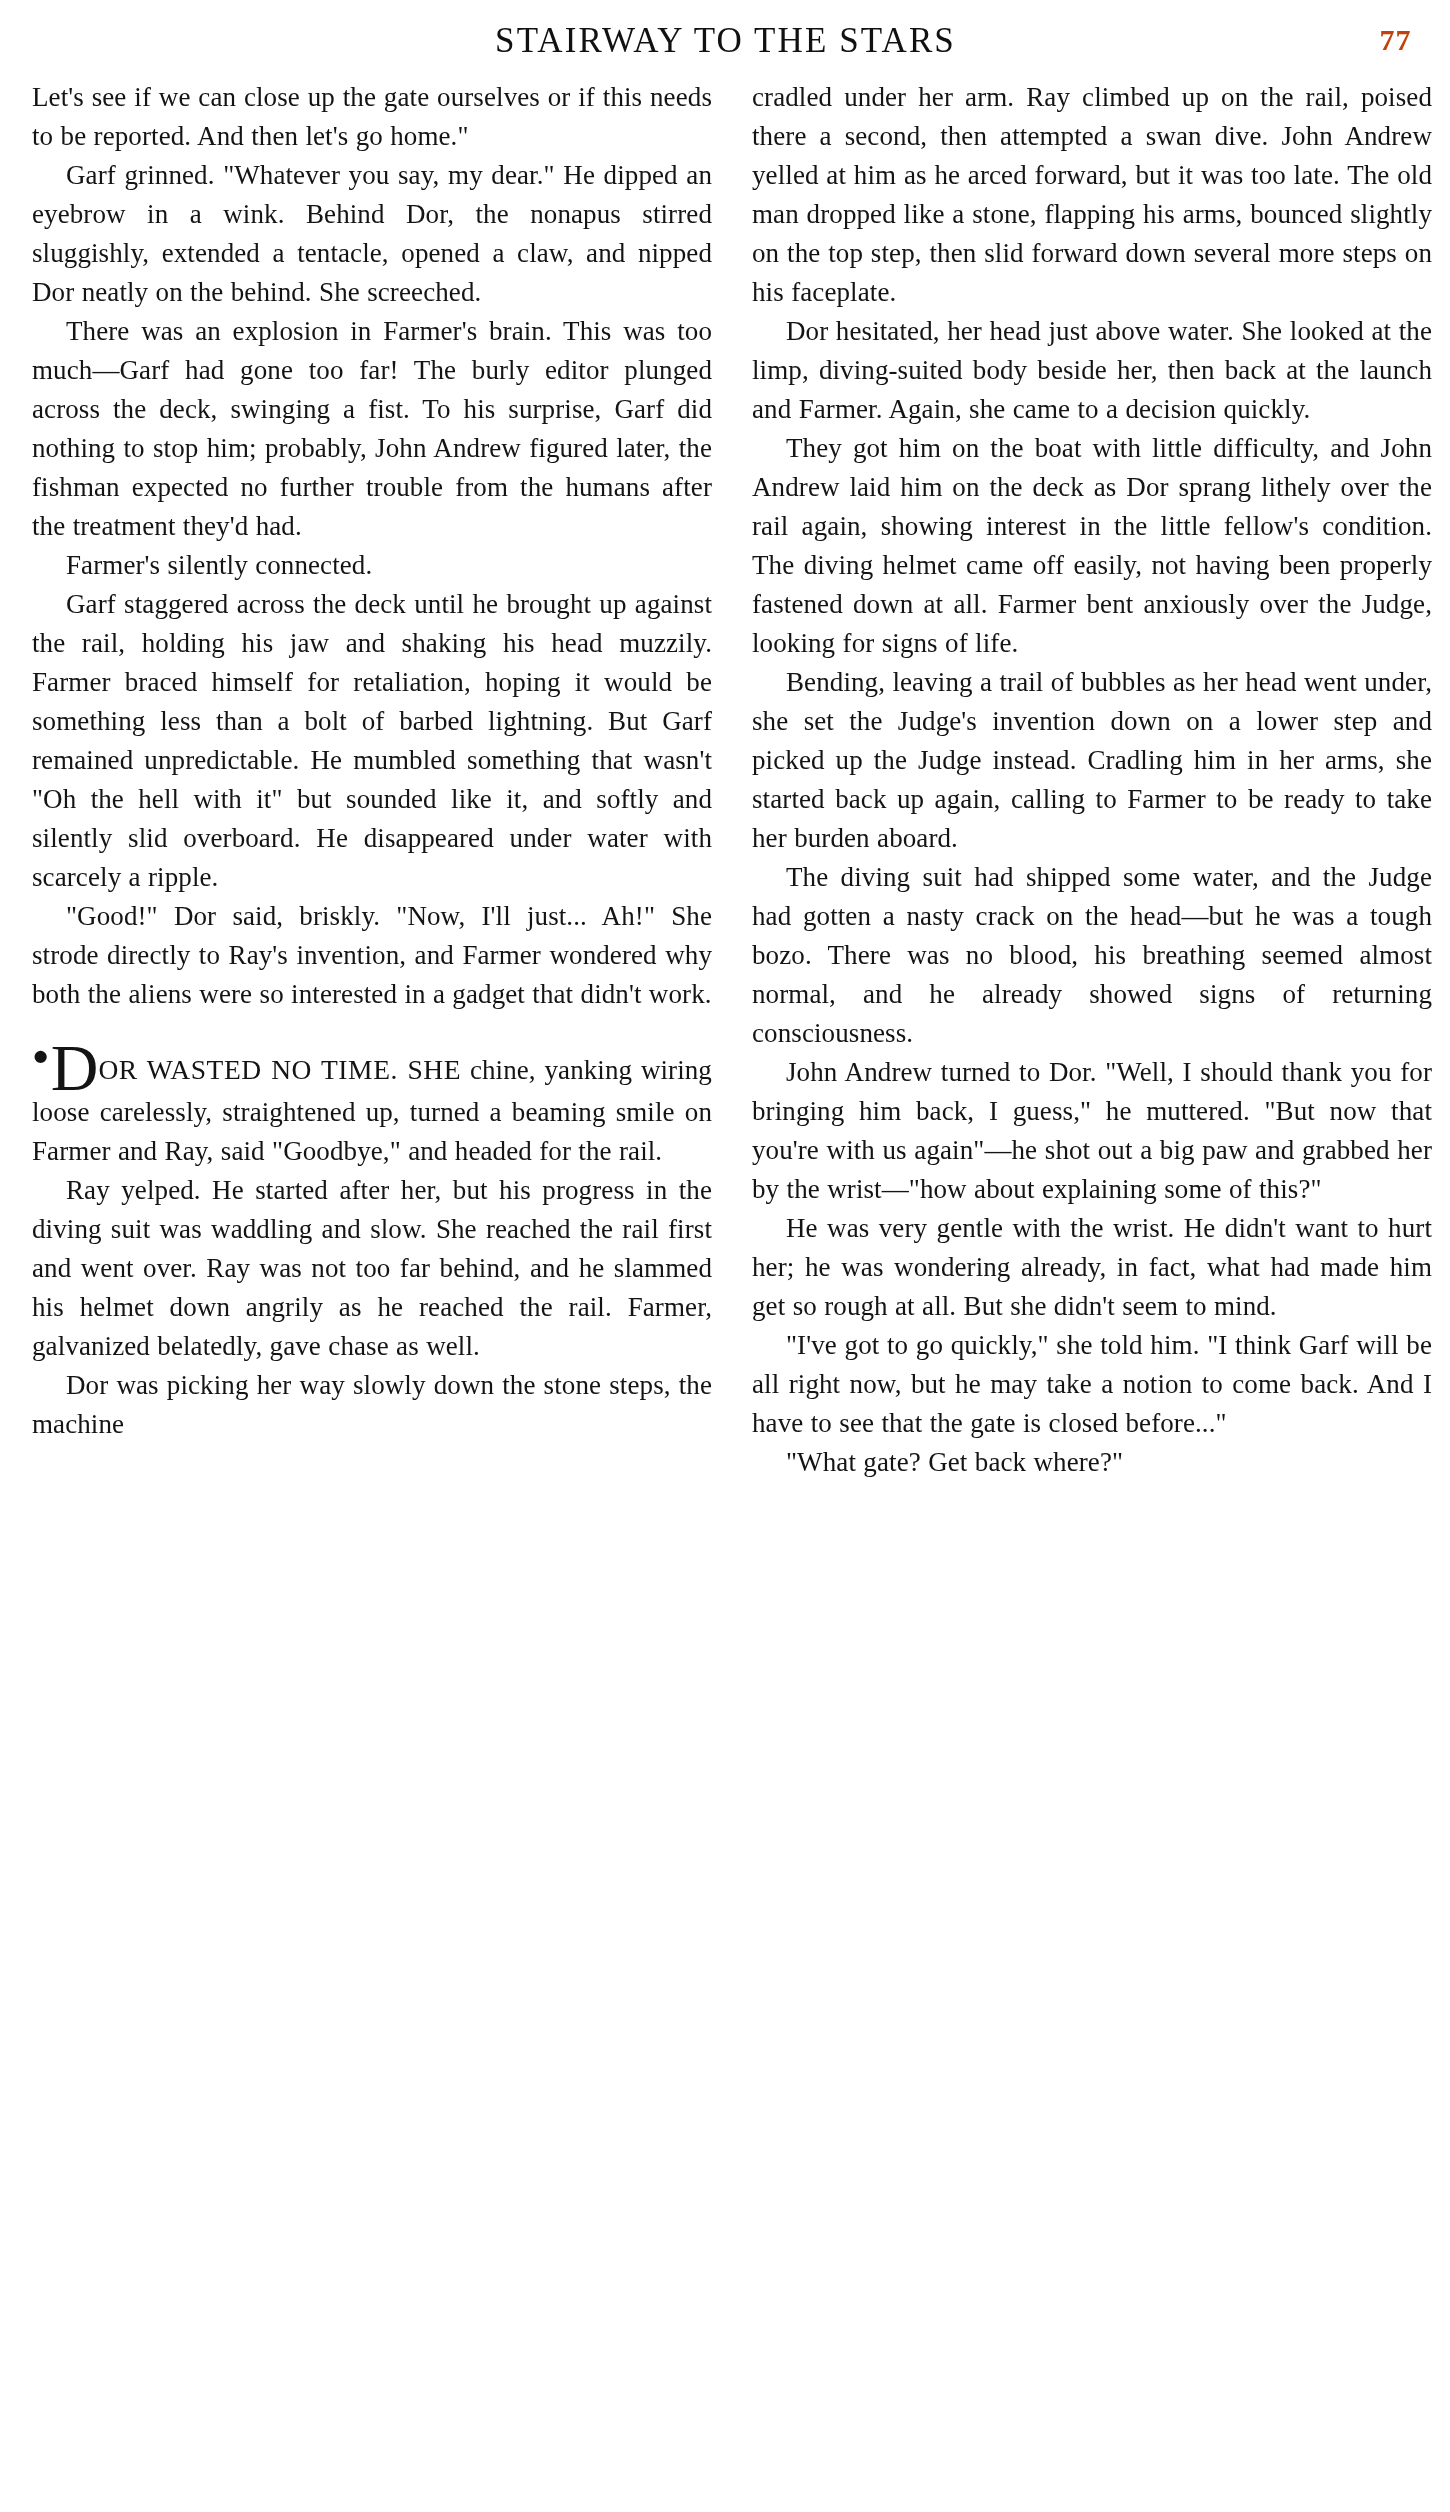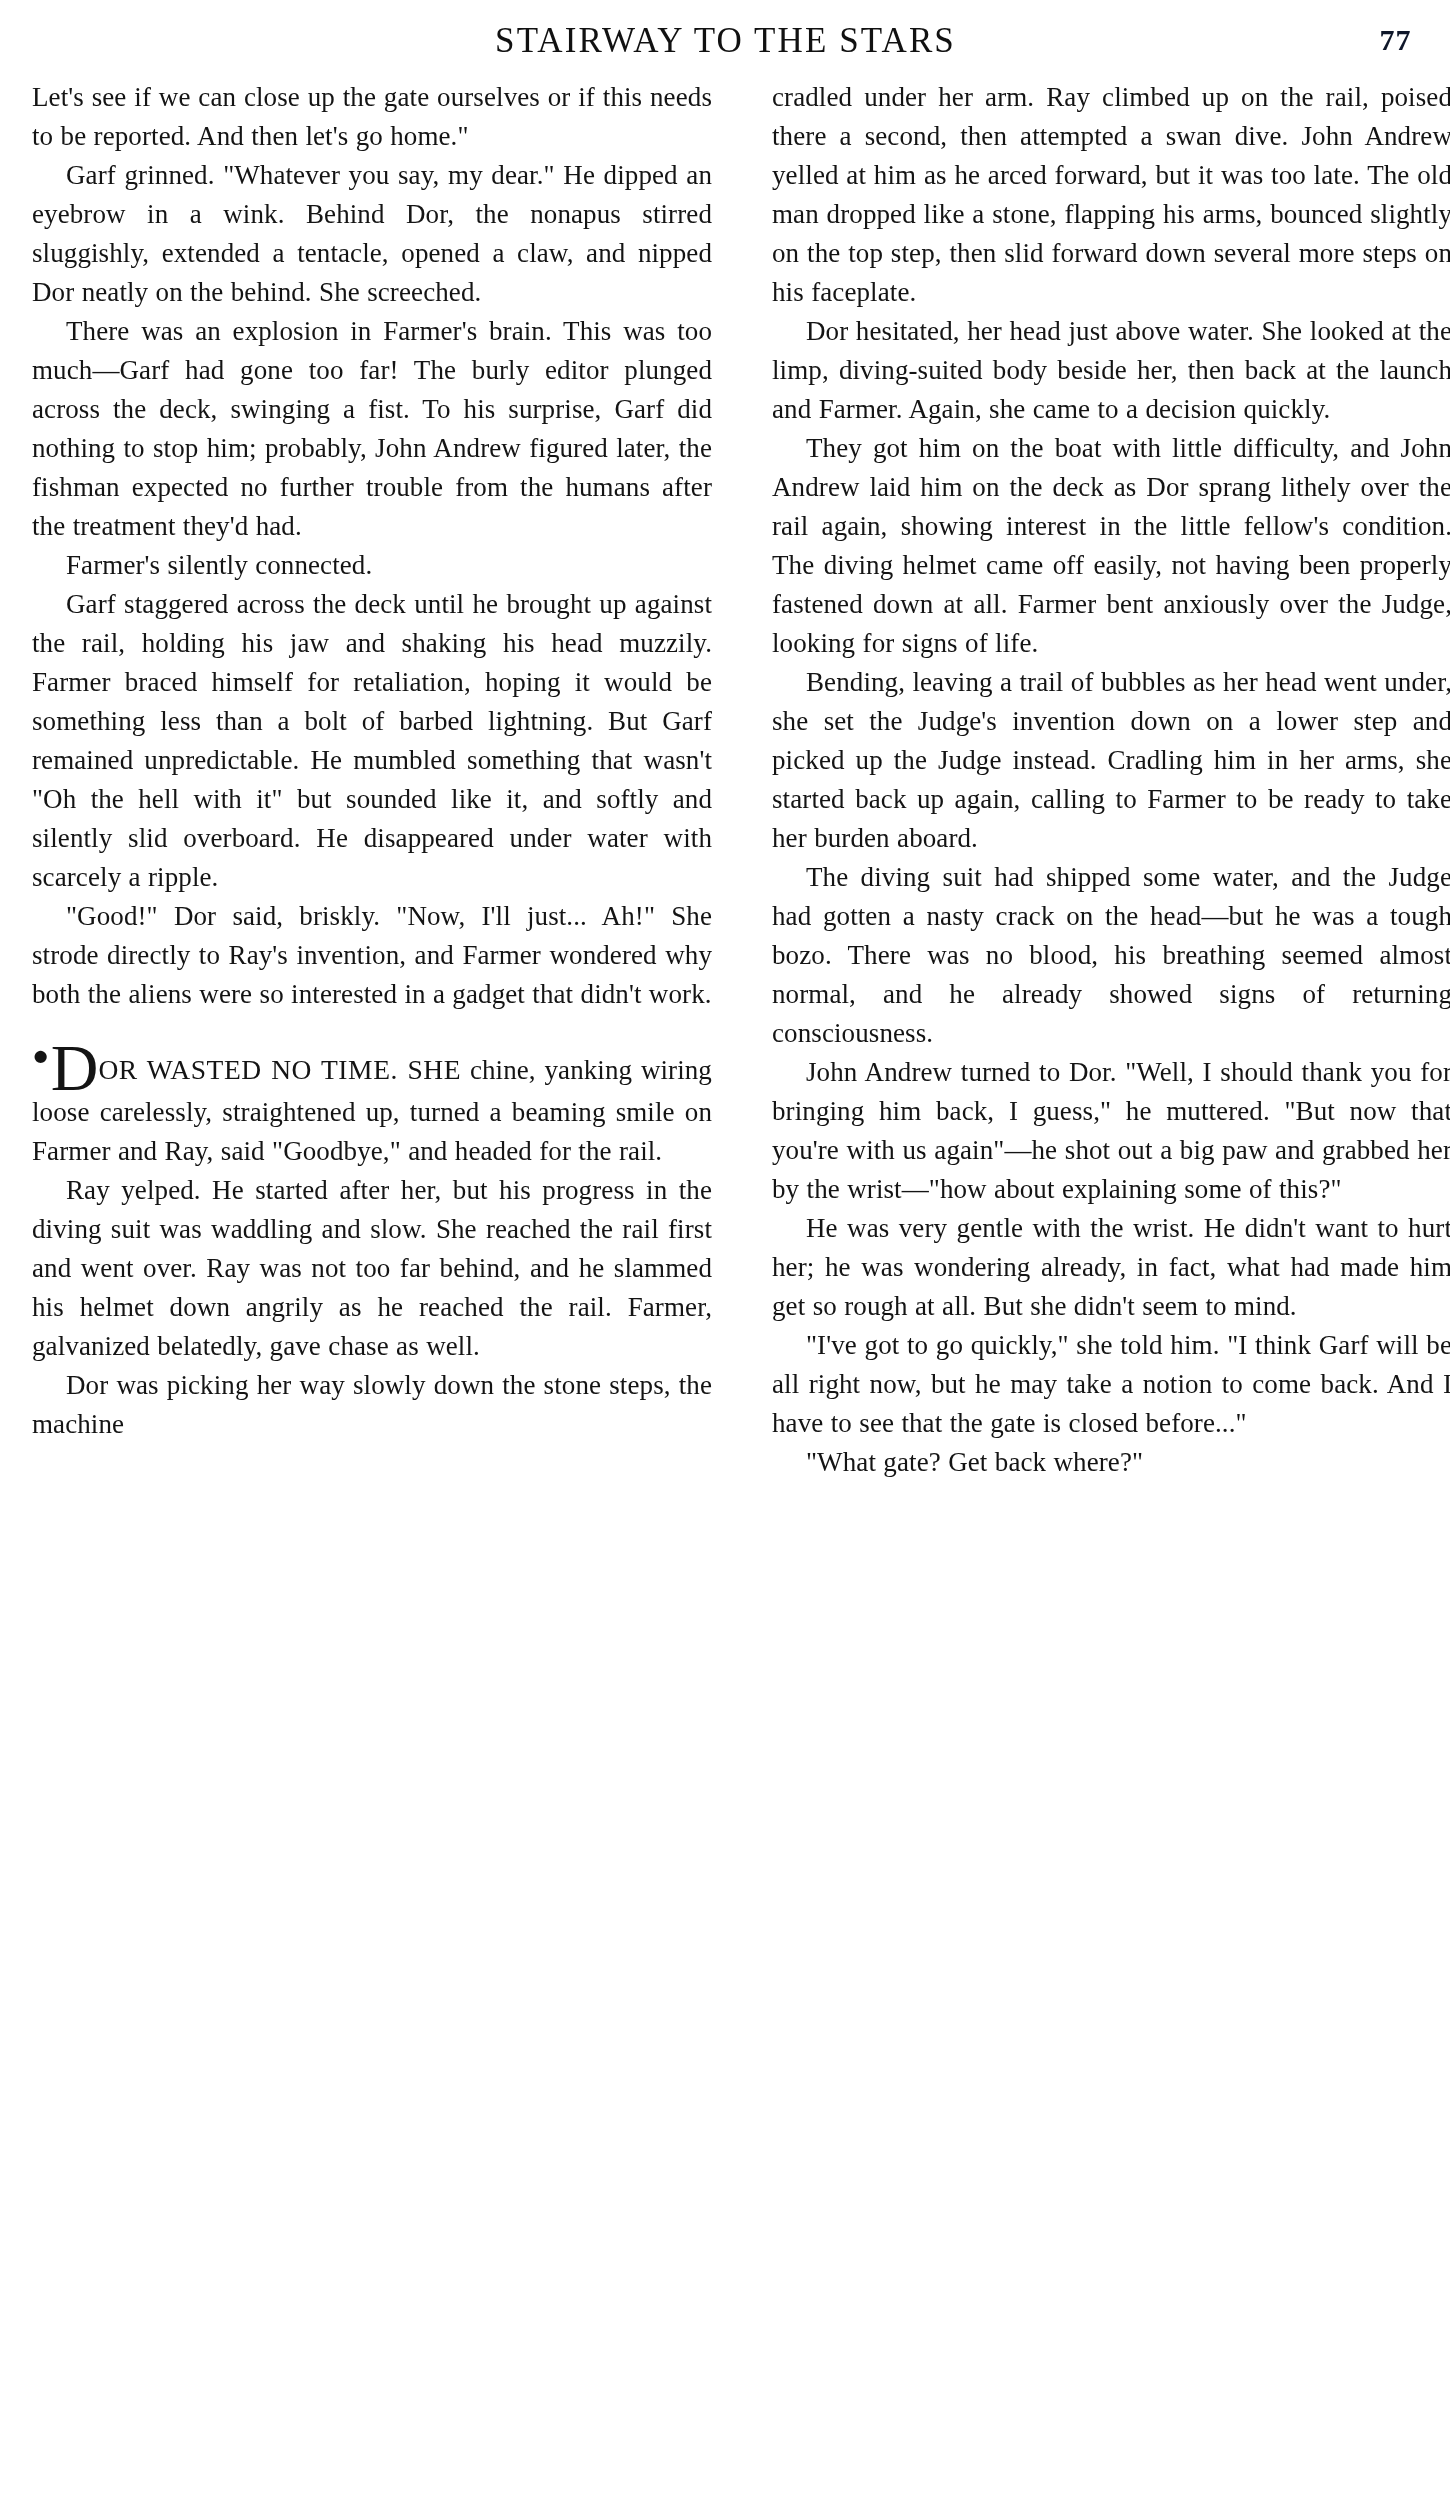--- a/index.html
+++ b/index.html
@@ -36,26 +36,26 @@
     padding-top: 3.8px;
     text-transform: uppercase;
   }
   .header-page-number {
     position: absolute;
     right: 7.6px;
     top: 5.7px;
     font-size: 30px;
     font-weight: 700;
     letter-spacing: 0.9px;
-    color: #0f172a;
+    color: #c2410c;
     margin-left: 36px;
   }
   .columns {
     display: flex;
-    gap: 60px;
+    gap: 40px;
     align-items: flex-start;
   }
   .col {
     width: 680px;
     flex: 0 0 680px;
   }
   p {
     margin: 0;
     text-align: justify;
     text-justify: inter-word;

